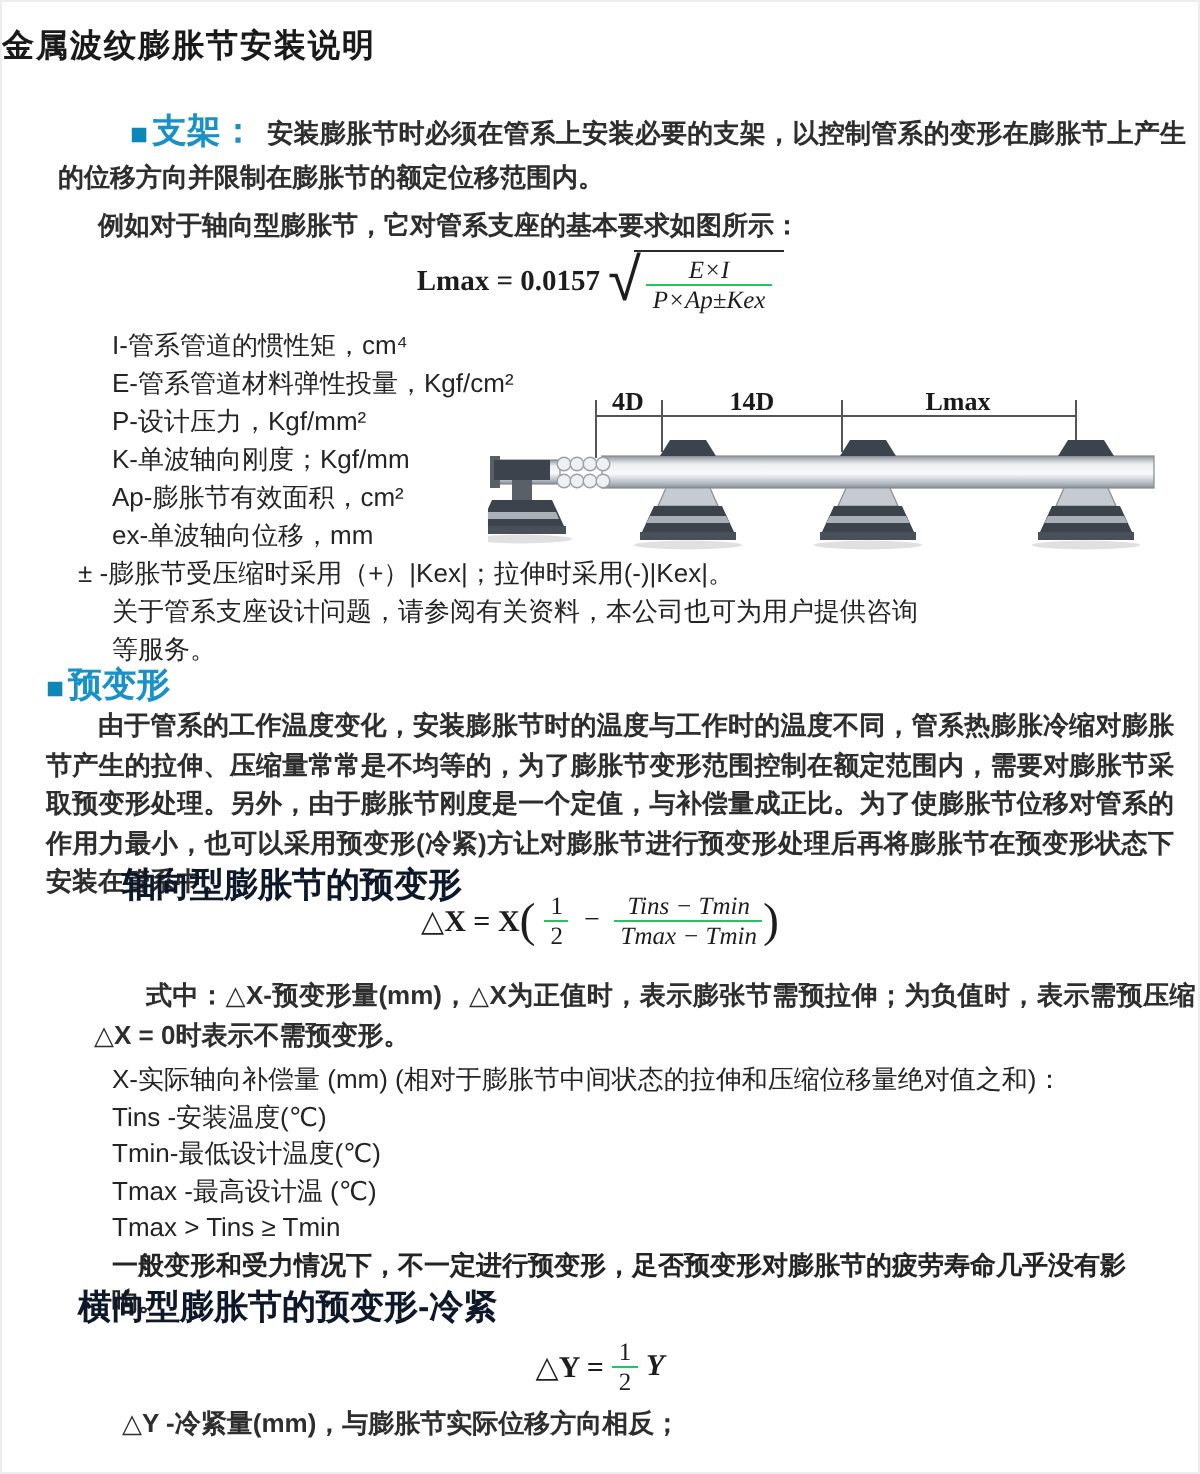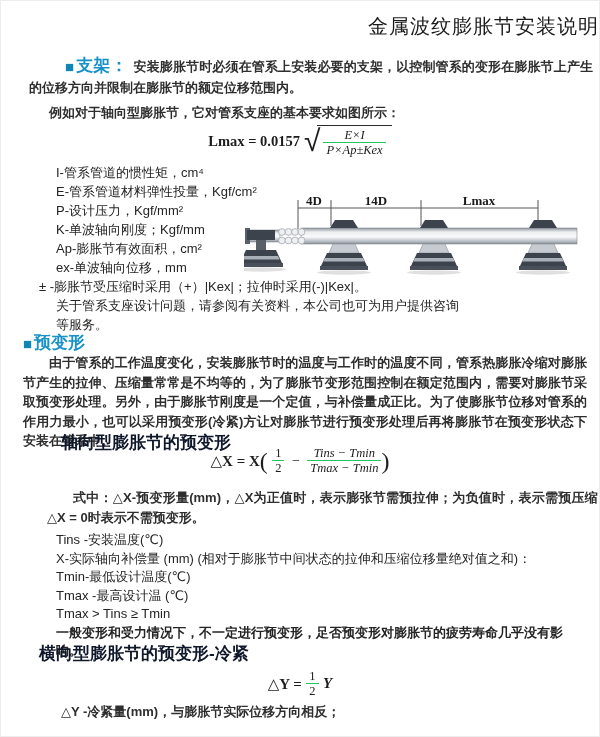--- a/index.html
+++ b/index.html
@@ -3,22 +3,22 @@
 <meta charset="utf-8">
 <style>
   html,body{margin:0;padding:0;background:#fff;}
   .page{
     position:relative;width:600px;height:737px;overflow:hidden;background:#fff;
     font-family:"Liberation Sans","DejaVu Sans",sans-serif;color:#2b2b2b;
     border:1px solid #ededed;box-sizing:border-box;
   }
   .abs{position:absolute;}
   h1.title{
-    margin:0;position:absolute;top:12px;left:0;width:100%;text-align:right;
-    font-size:20px;font-weight:400;color:#1a1a1a;letter-spacing:1px;
+    margin:0;position:absolute;top:12px;left:0;width:100%;text-align:left;
+    font-size:16px;font-weight:700;color:#1a1a1a;letter-spacing:1px;
   }
   .para{
     margin:0;font-size:13px;line-height:21px;font-weight:600;color:#2e2e2e;
     text-align:justify;
   }
   .marker{color:#0d86b8;font-size:15px;margin-right:2px;vertical-align:-1px;}
   .sec-label{color:#1791c7;font-size:17px;font-weight:700;margin-right:6px;}
   .sec-head{font-size:17px;font-weight:700;}
   .subhead{margin:0;font-size:17px;font-weight:700;color:#0f172a;}
   .defs{font-size:13px;line-height:19px;font-weight:400;color:#242424;}
@@ -149,22 +149,22 @@
   <div class="formula" style="top:445px;">
     <span class="f-var">△X = X</span><span class="paren">(</span>
     <span class="frac"><span class="num">1</span><span class="den">2</span></span>
     <span class="f-op">−</span>
     <span class="frac it"><span class="num">Tins − Tmin</span><span class="den">Tmax − Tmin</span></span><span class="paren">)</span>
   </div>
 
   <p class="para abs" style="top:487px;left:22px;width:564px;text-indent:26px;line-height:20px;margin-left:24px;">式中：△X-预变形量(mm)，△X为正值时，表示膨张节需预拉伸；为负值时，表示需预压缩；△X = 0时表示不需预变形。</p>
 
   <div class="notes abs" style="top:530px;left:55px;width:520px;">
+    <div class="note-line">X-实际轴向补偿量 (mm) (相对于膨胀节中间状态的拉伸和压缩位移量绝对值之和)：</div>
     <div class="note-line">Tins -安装温度(℃)</div>
-    <div class="note-line">X-实际轴向补偿量 (mm) (相对于膨胀节中间状态的拉伸和压缩位移量绝对值之和)：</div>
     <div class="note-line">Tmin-最低设计温度(℃)</div>
     <div class="note-line">Tmax -最高设计温 (℃)</div>
     <div class="note-line">Tmax &gt; Tins ≥ Tmin</div>
     <div class="note-line bold">一般变形和受力情况下，不一定进行预变形，足否预变形对膨胀节的疲劳寿命几乎没有影响。</div>
   </div>
 
   <h2 class="subhead abs" style="top:641px;left:38px;">横向型膨胀节的预变形-冷紧</h2>
 
   <div class="formula" style="top:668px;">
     <span class="f-var">△Y =</span>

